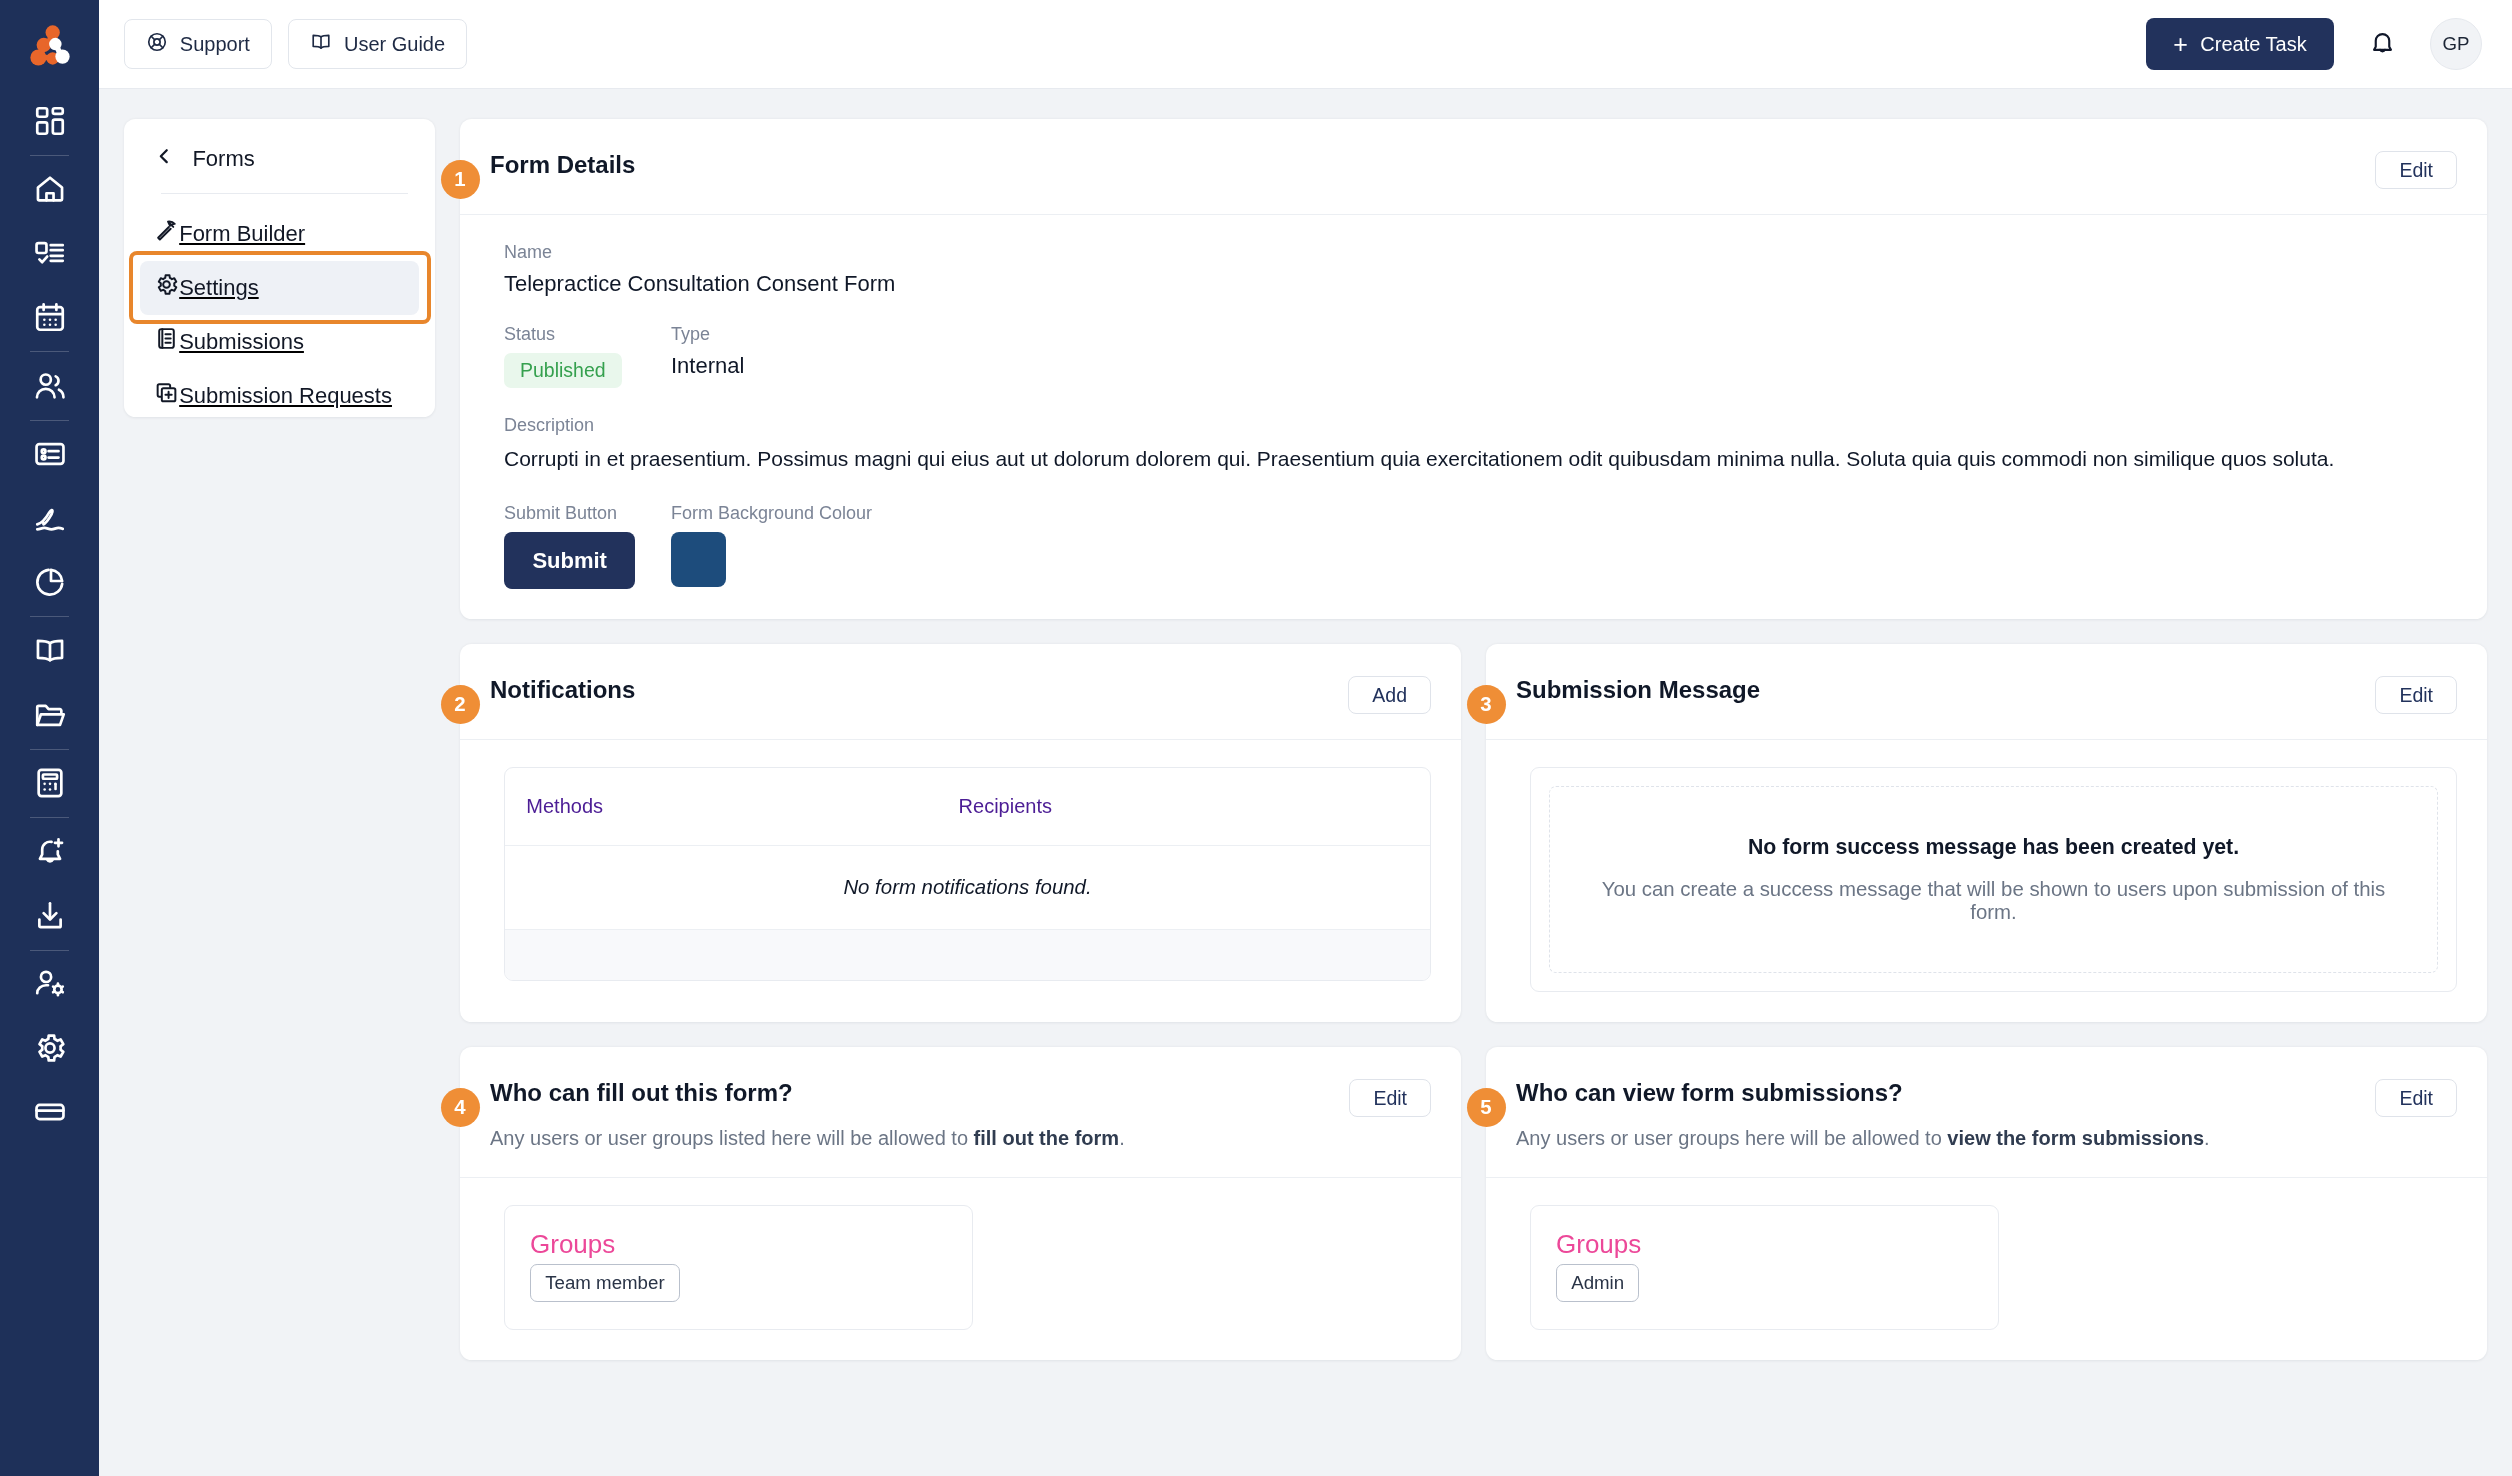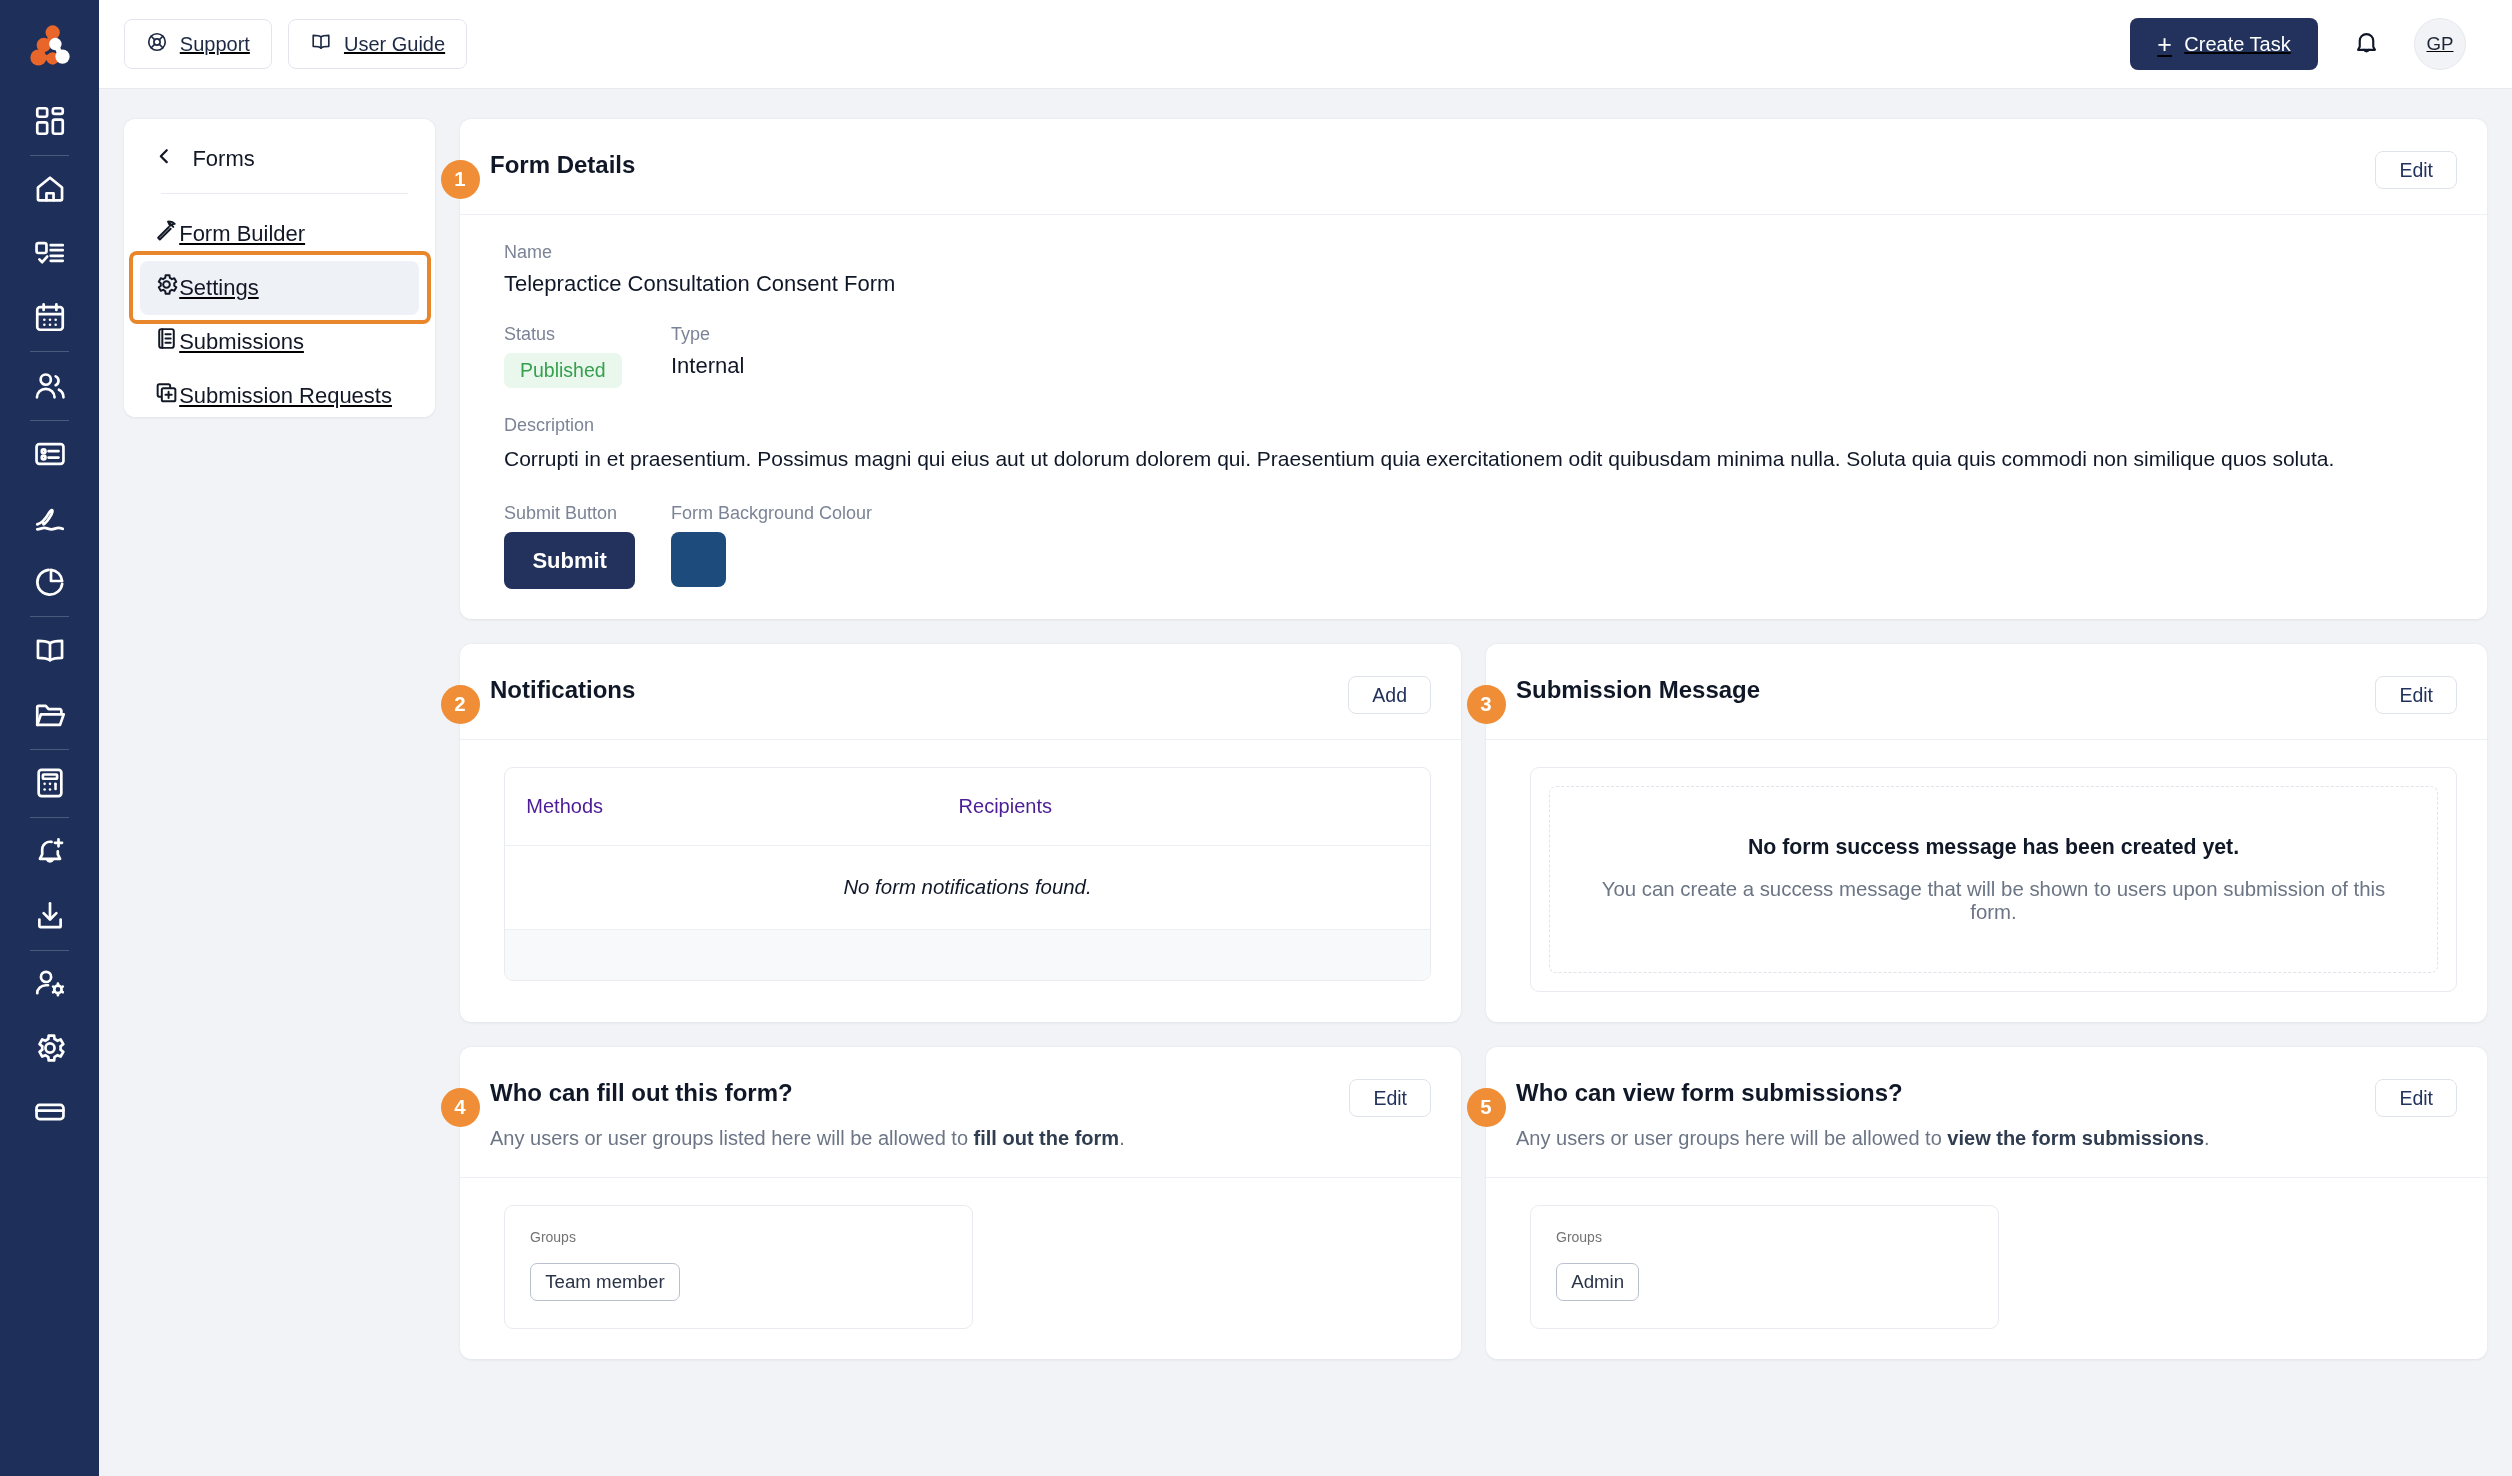--- a/index.html
+++ b/index.html
@@ -30,23 +30,22 @@
   }
   .rail-btn svg { width: 34px; height: 34px; stroke: #ffffff; fill: none; stroke-width: 1.9; stroke-linecap: round; stroke-linejoin: round; }
   .rail-sep { width: 39px; height: 0.9px; background: rgba(255,255,255,0.20); margin: 1.8px 0; }
 
   
   .right { flex: 1; display: flex; flex-direction: column; min-width: 0; }
 
   
   .topbar {
     height: 89px; min-height: 89px; background: #ffffff;
-    display: flex; align-items: center; padding: 0 46px 0 25px;
+    display: flex; align-items: center; padding: 0 30px 0 25px;
     border-bottom: 0.9px solid #e7eaef;
-    text-decoration: underline;
   }
   .tb-btn {
     display: inline-flex; align-items: center; gap: 11.5px;
     height: 50px; padding: 0 21.3px;
     border: 0.9px solid #e2e6ec; border-radius: 8px;
     background: #fff; color: #1e2a44;
     font-size: 20px; cursor: pointer; white-space: nowrap;
   }
   .tb-btn + .tb-btn { margin-left: 16px; }
   .tb-btn svg { width: 22px; height: 22px; stroke: #1e2a44; fill: none; stroke-width: 1.8; stroke-linecap: round; stroke-linejoin: round; }
@@ -174,21 +173,21 @@
     border: 1.8px dashed #dfe3ea; border-radius: 7.1px;
     padding: 48px 27px; text-align: center;
   }
   .empty-title { font-size: 21.3px; font-weight: 700; color: #101828; }
   .empty-desc { font-size: 20.4px; color: #6b7585; margin-top: 18px; }
 
   .groups-box {
     border: 0.9px solid #e8ebf0; border-radius: 9px;
     padding: 23px 25px 27px 25px; width: 469px;
   }
-  .groups-label { font-size: 14px; color: #737373; margin-bottom: 18px; }
+  .groups-label { font-size: 26px; color: #ec4899; margin-bottom: 4px; }
   .chip {
     display: inline-block; border: 0.9px solid #b9c0cc; border-radius: 7.1px;
     padding: 7.1px 14.2px; font-size: 18.7px; color: #2a3447; background: #fff;
   }
 
   .grid-2 { display: flex; gap: 25px; }
   .grid-2 > .card { flex: 1; min-width: 0; }
 </style>
 </head>
 <body>

